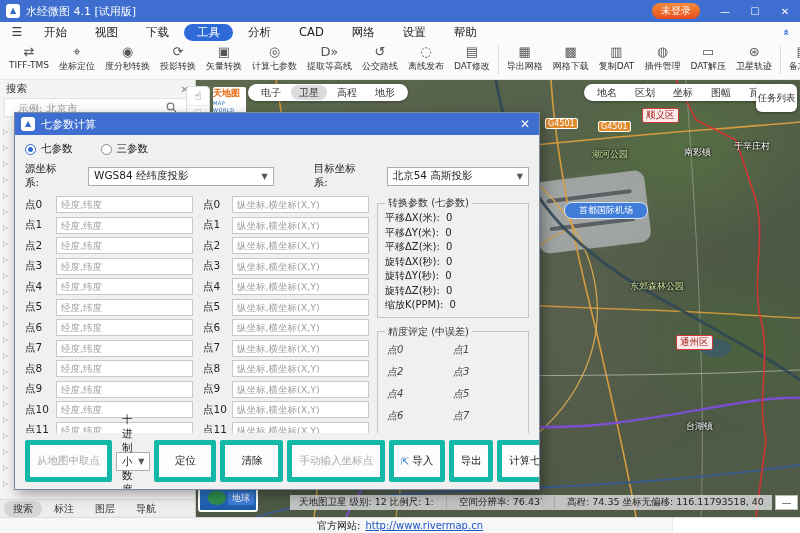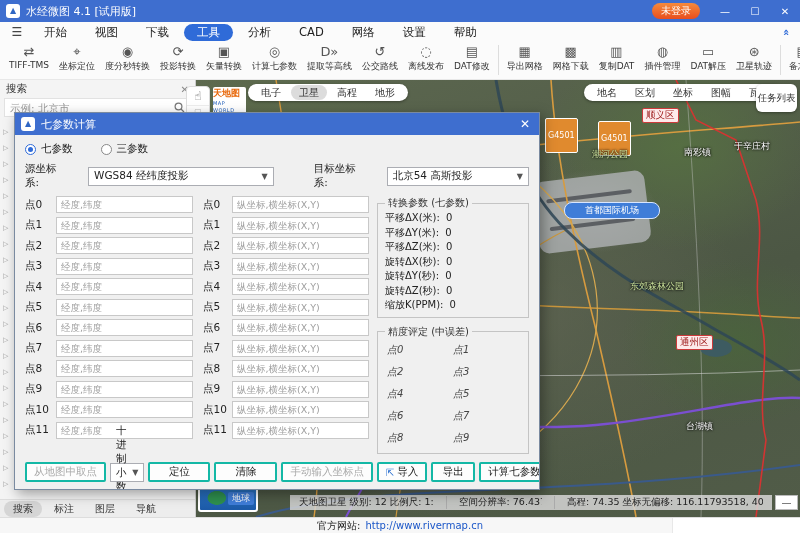--- a/index.html
+++ b/index.html
@@ -27,21 +27,21 @@
   .tb-icon{font-size:13px;height:17px;line-height:17px;color:#555}
   .tb-label{font-size:9px;white-space:nowrap}
   .tb-sep{width:1px;height:30px;background:#ddd;margin:2px 3px;align-self:center}
 
   
   .workspace{position:relative;height:437px;background:#e8e8e8;overflow:hidden}
 
   .left-panel{position:absolute;left:0;top:0;width:196px;height:437px;background:#f4f4f4;border-right:1px solid #ccc;display:flex;flex-direction:column}
   .panel-header{display:flex;justify-content:space-between;align-items:center;padding:2px 6px 1px;font-size:10.5px;color:#333}
   .panel-close{color:#888;font-size:10px}
-  .search-row{display:flex;align-items:center;background:#fff;border:1px solid #e2e2e2;margin:1px 4px;height:19px;padding:0 5px}
+  .search-row{display:flex;align-items:center;background:#fff;border:1px solid #e2e2e2;margin:1px 4px;height:19px;padding:0 13px}
   .search-row input{border:none;outline:none;flex:1;font-size:10.5px;color:#555;font-family:inherit;background:transparent}
   .search-row input::placeholder{color:#999}
   .tree{flex:1;padding-top:6px;overflow:hidden}
   .tree-arrow{display:block;color:#999;font-size:7px;height:16px;line-height:16px;padding-left:3px}
   .panel-tabs{height:18px;display:flex;align-items:center;gap:3px;padding:0 4px;background:#ededed;border-top:1px solid #ddd}
   .panel-tab{padding:1px 9px;font-size:10px;color:#333;border-radius:9px}
   .panel-tab.active{background:#d5d5d5}
 
   
   .map{position:absolute;left:196px;top:0;width:604px;height:437px;overflow:hidden;
@@ -53,23 +53,23 @@
       radial-gradient(170px 120px at 90% 60%, rgba(74,100,60,.85), transparent 70%),
       radial-gradient(230px 160px at 10% 15%, rgba(92,108,74,.9), transparent 70%),
       radial-gradient(300px 220px at 55% 55%, rgba(100,104,86,.6), transparent 75%),
       linear-gradient(160deg,#5d6850,#4c5744 60%,#515c48)}
   .roads{position:absolute;inset:0}
   .airport{position:absolute;left:340px;top:96px;width:112px;height:72px;background:rgba(176,179,181,.8);border-radius:10px;transform:rotate(-7deg)}
   .runway{position:absolute;background:#5c5f63;width:86px;height:4px;left:12px;border-radius:2px}
   .runway.r1{top:18px}.runway.r2{top:46px}
   .map-label{position:absolute;font-size:9px;color:#fff;text-shadow:0 0 2px #000,0 0 3px #000;white-space:nowrap;z-index:3}
   .map-label.district{background:#fdeaea;border:1px solid #cc3a3a;color:#a02020;text-shadow:none;padding:0 3px;border-radius:2px;font-size:9.5px}
-  .map-label.road-badge{background:#e08a2e;border:1px solid #fff;color:#fff;text-shadow:none;padding:12px 2px;border-radius:2px;font-size:8px}
+  .map-label.road-badge{background:#e08a2e;border:1px solid #fff;color:#fff;text-shadow:none;padding:0 2px;border-radius:2px;font-size:8px}
   .map-label.park{color:#cfe79f}
-  .map-label.airport-label{background:#3f7dd8;border:1px solid #d8e6ff;color:#fff;text-shadow:none;padding:1px 20px;border-radius:8px}
+  .map-label.airport-label{background:#3f7dd8;border:1px solid #d8e6ff;color:#fff;text-shadow:none;padding:1px 14px;border-radius:8px}
 
   .base-bar,.overlay-bar{position:absolute;top:4px;height:17px;background:#fff;border-radius:9px;display:flex;align-items:center;padding:0 5px;gap:2px;box-shadow:0 1px 3px rgba(0,0,0,.35);z-index:4}
   .base-bar{left:52px}
   .overlay-bar{left:388px}
   .map-tab{font-size:10px;padding:0 8px;line-height:15px;color:#333;border-radius:8px;white-space:nowrap}
   .map-tab.active{background:#dcdcdc}
   .task-btn{position:absolute;right:3px;top:4px;width:41px;height:28px;background:#fff;border-radius:6px;display:flex;align-items:center;justify-content:center;font-size:9.5px;color:#333;box-shadow:0 1px 3px rgba(0,0,0,.35);z-index:4}
 
   .globe{position:absolute;left:2px;bottom:5px;width:60px;height:26px;border:2px solid #fff;border-radius:3px;z-index:4;
     background:radial-gradient(16px 12px at 30% 45%, #2e8f4e 0 55%, transparent 60%),linear-gradient(#2a74c4,#1c5aa8)}
@@ -104,31 +104,31 @@
   .main-row{display:flex;gap:8px;flex:1;overflow:hidden}
   .points-grid{flex:1;display:grid;grid-template-columns:27px 1fr 31px 1fr;column-gap:4px;row-gap:3.5px;align-content:start}
   .pt-label{font-size:10.5px;color:#222;align-self:center}
   .pt-input{height:17px;background:#fff;border:1px solid #c8c8c8;font-size:9.5px;color:#222;padding:0 4px;font-family:inherit;outline:none;width:100%}
   .pt-input::placeholder{color:#a0a0a0}
   .right-col{width:152px;display:flex;flex-direction:column;flex:none}
   fieldset{border:1px solid #c4c4c4;margin:0 0 7px;padding:1px 7px 4px;min-width:0}
   legend{font-size:10px;color:#333;padding:0 3px}
   .param-row{display:flex;gap:6px;font-size:10px;color:#222;line-height:14.5px;white-space:nowrap}
   .acc-grid{display:grid;grid-template-columns:1fr 1fr;row-gap:8px;font-size:10px;color:#444;font-style:italic;padding:3px 2px 4px}
-  .btn{height:20px;background:#fdfdfd;border:2px solid #14b8a6;border-radius:2px;font-size:10.5px;color:#222;display:flex;align-items:center;justify-content:center;padding:8px 7px;white-space:nowrap;flex:none}
+  .btn{height:20px;background:#fdfdfd;border:5px solid #14b8a6;border-radius:2px;font-size:10.5px;color:#222;display:flex;align-items:center;justify-content:center;padding:16px 7px;white-space:nowrap;flex:none}
   .btn.disabled{color:#aaa}
   .dialog-buttons{display:flex;gap:4px;margin-top:7px;align-items:center}
   .import-icon{color:#2a6fd0;margin-right:3px;font-size:10px}
   #format-select{width:132px}
   #source-select{width:196px}
   #target-select{width:150px}
 
   
   .footer{height:16px;background:#f7f7f7;border-top:1px solid #ddd;display:flex;align-items:center;justify-content:center;font-size:10px;position:relative}
-  .site-link{color:#1a56c8;margin-left:5px}
+  .site-link{color:#1a56c8;text-decoration:underline;margin-left:5px}
   .footer-box{position:absolute;right:0;top:0;width:128px;height:15px;background:#fff;border-left:1px solid #e8e8e8}
 </style>
 </head>
 <body>
 
 <div class="titlebar">
   <span class="app-icon">▲</span>
   <span class="title-text">水经微图 4.1 [试用版]</span>
   <span class="login-badge">未登录</span>
   <span class="win-btns">

